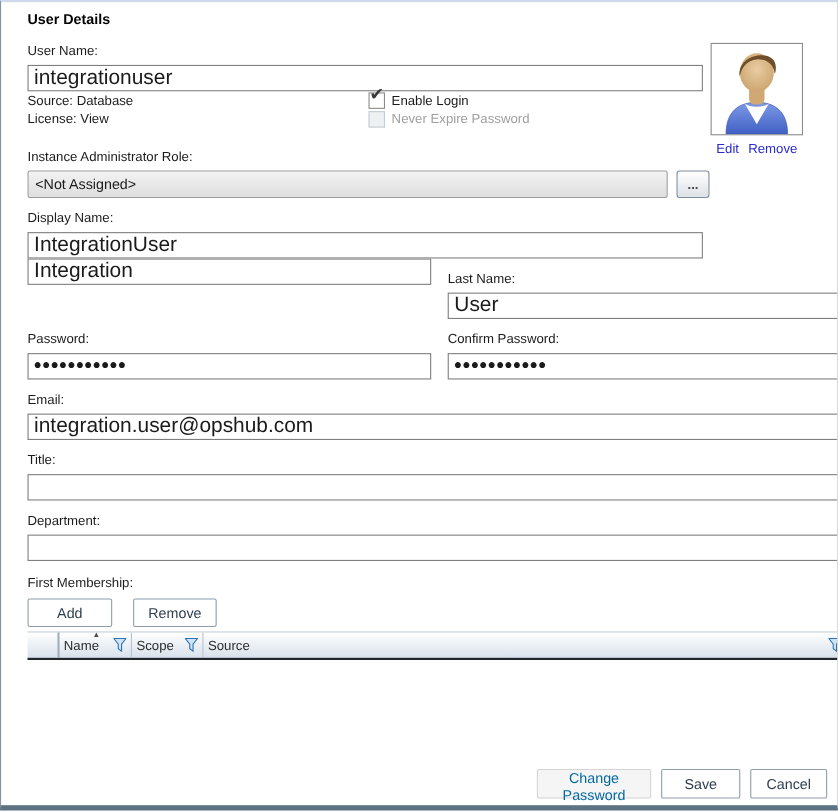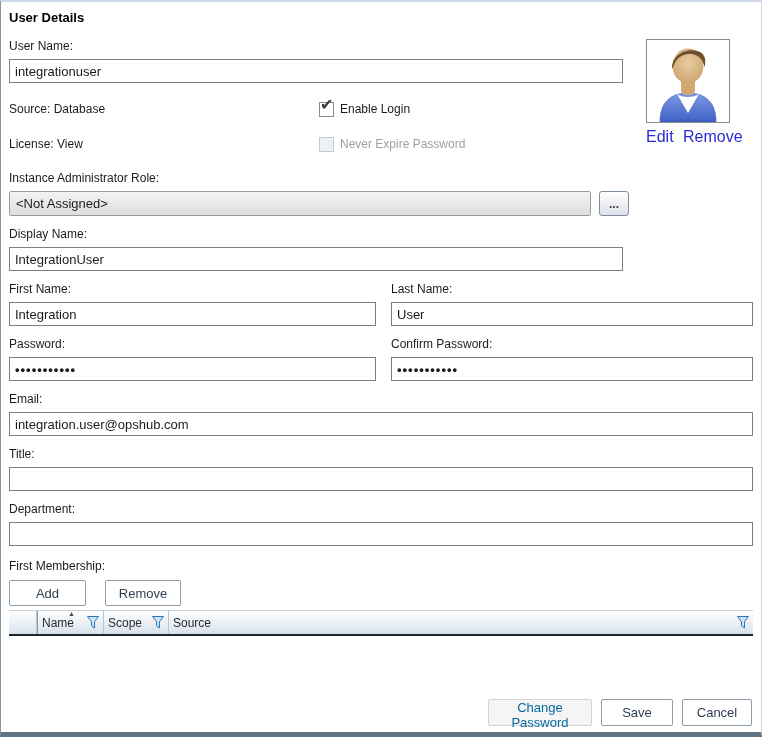--- a/index.html
+++ b/index.html
@@ -8,21 +8,21 @@
 
   .panel {
     position: relative;
     width: 762px;
     height: 737px;
     background: #ffffff;
     border-top: 2px solid #cfd9ec;
     border-left: 1px solid #8794a0;
     border-right: 1px solid #cfd6dd;
     border-bottom: 5px solid #5d7383;
-    padding: 6px 8px;
+    padding: 6px 24px;
     overflow: hidden;
   }
 
   .panel-title {
     font-size: 13px;
     font-weight: bold;
     color: #000;
     margin-top: 2px;
   }
 
@@ -33,34 +33,34 @@
     line-height: 15px;
   }
   .field-label.first { margin-top: 14px; }
   .field-label.role { margin-top: 18px; }
 
   input.text-input {
     height: 24px;
     border: 1px solid #7f7f7f;
     background: #fff;
     font-family: "Liberation Sans", "DejaVu Sans", sans-serif;
-    font-size: 13px;
+    font-size: 19px;
     color: #1b1b1b;
     padding: 2px 5px;
     outline: none;
     display: block;
   }
   .w-mid { width: 614px; }
   .w-full { width: 744px; }
   .pwd { font-weight: bold; letter-spacing: 1px; font-size: 12px; }
 
   
   .info-row {
     display: flex;
-    margin-top: 18px;
+    margin-top: 0;
     font-size: 12px;
     color: #1b1b1b;
     line-height: 17px;
     align-items: center;
   }
   .info-text { width: 310px; }
   .check-wrap { display: flex; align-items: center; }
   .checkbox {
     position: relative;
     width: 15px; height: 15px;
@@ -79,21 +79,21 @@
 
   
   .avatar-area { position: absolute; top: 37px; right: 31px; width: 84px; text-align: center; }
   .avatar-box {
     width: 84px; height: 84px;
     border: 1px solid #8b8b8b;
     background: #fff;
     display: flex; align-items: flex-end; justify-content: center;
     overflow: hidden;
   }
-  .avatar-links { margin-top: 5px; font-size: 16px; white-space: nowrap; }
+  .avatar-links { margin-top: 5px; font-size: 12px; white-space: nowrap; }
   .avatar-links a { color: #2a2ad2; text-decoration: none; cursor: pointer; }
   .avatar-links a + a { margin-left: 5px; }
 
   
   .role-row { display: flex; gap: 8px; align-items: flex-start; }
   .role-input {
     width: 582px; height: 25px;
     border: 1px solid #9a9a9a;
     border-radius: 2px;
     background: linear-gradient(#f3f3f3, #dedede);
@@ -230,21 +230,20 @@
   <div class="role-row">
     <input class="role-input" type="text" readonly="" value="&lt;Not Assigned&gt;" style="">
     <button class="browse-btn">...</button>
   </div>
 
   <div class="field-label">Display Name:</div>
   <input class="text-input w-mid" type="text" value="IntegrationUser" style="">
 
   <div class="col2">
     <div>
-      <div class="field-label">First Name:</div>
       <input class="text-input" style="width: 367px;" type="text" value="Integration">
     </div>
     <div>
       <div class="field-label">Last Name:</div>
       <input class="text-input" style="width: 362px;" type="text" value="User">
     </div>
   </div>
 
   <div class="col2">
     <div>

